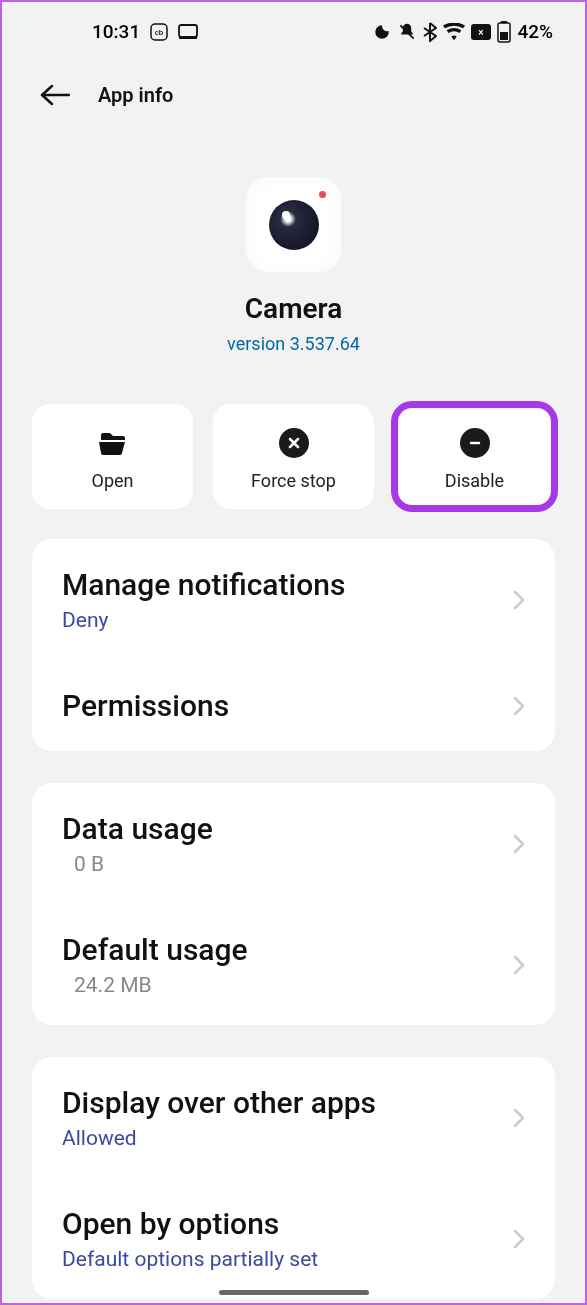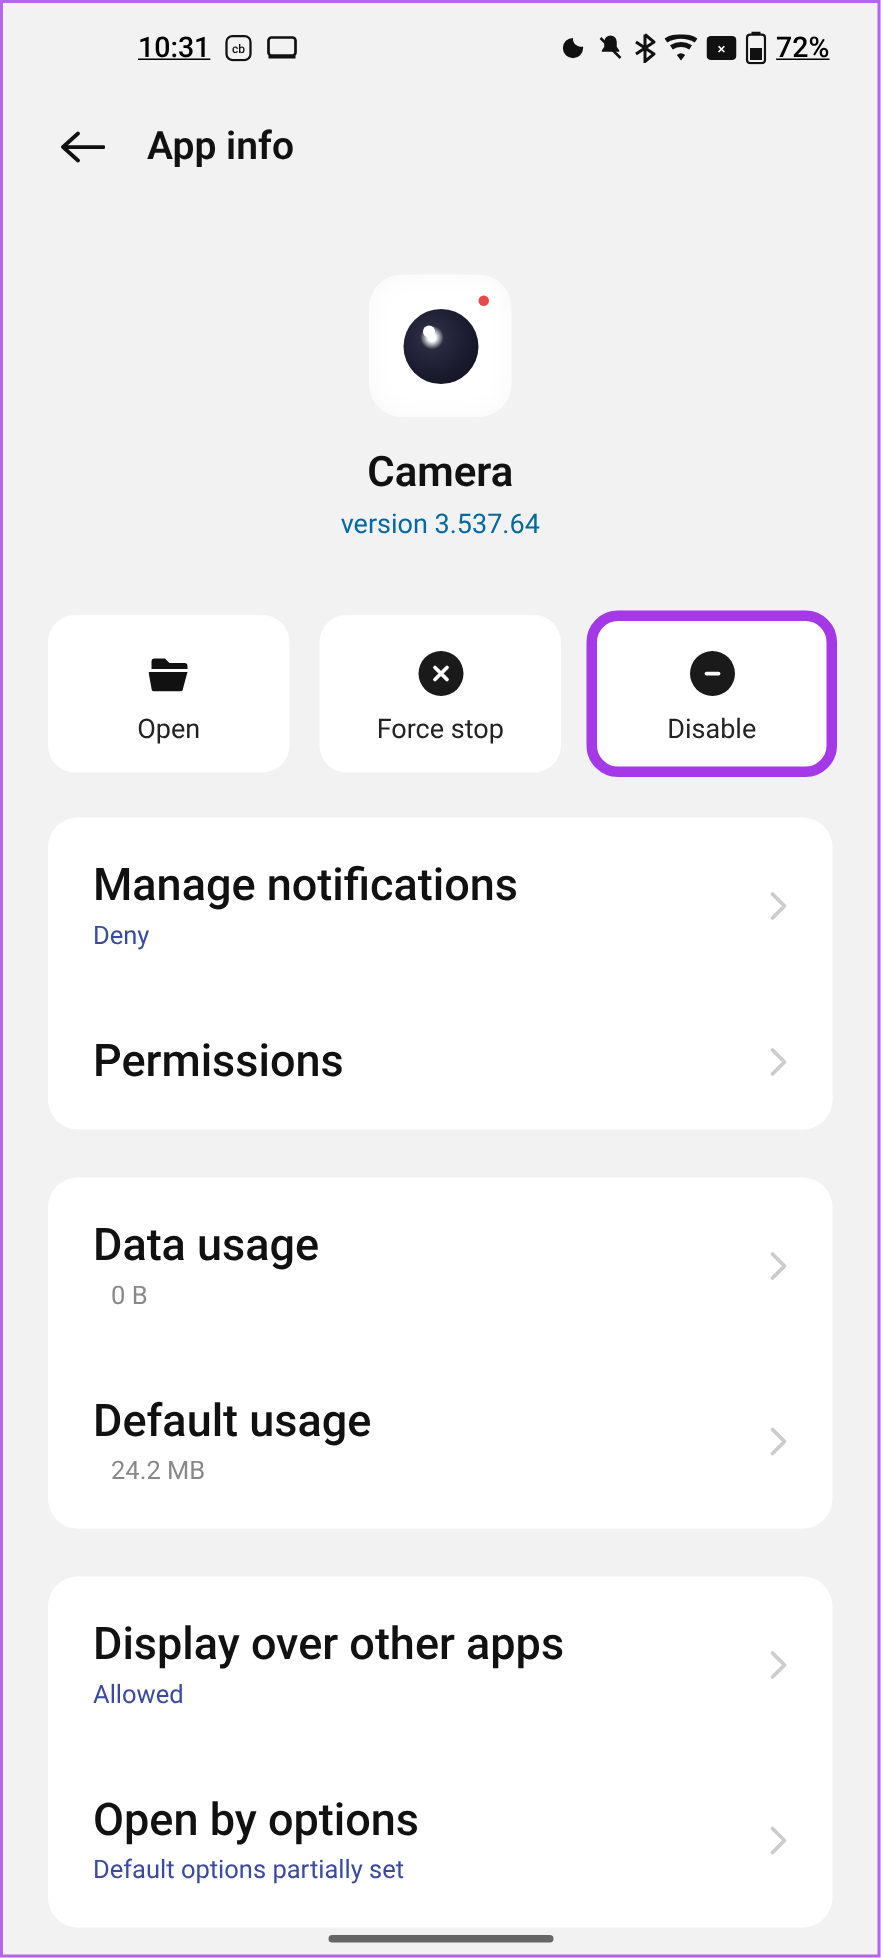--- a/index.html
+++ b/index.html
@@ -1,45 +1,45 @@
 <!DOCTYPE html>
 <html><head>
 <meta charset="utf-8">
 <style>
 * { margin: 0; padding: 0; box-sizing: border-box; font-family: -apple-system, BlinkMacSystemFont, 'Segoe UI', Roboto, sans-serif; }
 body { width: 587px; height: 1305px; background: #f2f2f2; border: 2px solid #b565e8; position: relative; overflow: hidden; }
 
-.status-bar { display: flex; justify-content: space-between; align-items: center; padding: 18px 32px 10px 90px; font-size: 19px; font-weight: 500; text-decoration: underline; }
+.status-bar { display: flex; justify-content: space-between; align-items: center; padding: 18px 32px 10px 90px; font-size: 19px; font-weight: 500; }
 .status-left { display: flex; align-items: center; gap: 10px; }
 .status-right { display: flex; align-items: center; gap: 6px; }
 .status-right svg { display: block; }
 
 .header { display: flex; align-items: center; gap: 28px; padding: 30px 38px 20px; }
-.header-title { font-size: 26px; font-weight: 600; color: #111; }
+.header-title { font-size: 20px; font-weight: 600; color: #111; }
 
 .app-hero { text-align: center; padding: 50px 0 30px; }
 .app-icon { width: 95px; height: 95px; background: #fff; border-radius: 22px; margin: 0 auto 20px; display: flex; align-items: center; justify-content: center; position: relative; box-shadow: inset 0 0 20px rgba(0,0,0,0.03); }
 .lens { width: 50px; height: 50px; border-radius: 50%; background: radial-gradient(circle at 38% 38%, #fff 0%, #fff 6%, #2a2a40 18%, #1a1a2e 60%, #0f0f1a 100%); position: relative; }
 .lens::before { content: ""; position: absolute; top: 11px; left: 13px; width: 8px; height: 8px; background: #fff; border-radius: 50%; }
 .red-dot { position: absolute; top: 14px; right: 15px; width: 7px; height: 7px; background: #e84a4a; border-radius: 50%; }
 .app-name { font-size: 28px; font-weight: 600; color: #111; margin-bottom: 8px; }
 .app-version { font-size: 18px; color: #0369a1; }
 
 .action-row { display: flex; gap: 20px; padding: 20px 30px 30px; }
 .action-btn { flex: 1; background: #fff; border-radius: 18px; padding: 24px 10px 18px; text-align: center; cursor: pointer; border: none; }
 .action-btn.highlighted { outline: 7px solid #a539e8; outline-offset: -4px; }
 .action-icon { width: 30px; height: 30px; margin: 0 auto 12px; display: flex; align-items: center; justify-content: center; }
 .action-label { font-size: 18px; color: #222; }
 .circle-icon { width: 30px; height: 30px; background: #1a1a1a; border-radius: 50%; display: flex; align-items: center; justify-content: center; }
 
 .section { background: #fff; margin: 0 30px 32px; border-radius: 20px; overflow: hidden; }
 .row { display: flex; justify-content: space-between; align-items: center; padding: 28px 30px; cursor: pointer; }
 .row-content { flex: 1; }
 .row-title { font-size: 30px; font-weight: 500; color: #111; }
-.row-sub { font-size: 17px; color: #3a4a9f; margin-top: 6px; }
+.row-sub { font-size: 21px; color: #3a4a9f; margin-top: 6px; }
 .row-sub.gray { color: #888; margin-left: 12px; }
 .chevron { flex-shrink: 0; }
 
 .home-indicator { position: absolute; bottom: 8px; left: 50%; transform: translateX(-50%); width: 150px; height: 5px; background: #666; border-radius: 3px; }
 </style>
 </head>
 <body>
 
 <div class="status-bar">
   <div class="status-left">
@@ -69,21 +69,21 @@
       </svg>
     <svg width="20" height="16" viewBox="0 0 20 16">
         <rect width="20" height="16" rx="3" fill="#111"></rect>
         <text x="10" y="12" font-size="10" text-anchor="middle" fill="#fff">×</text>
       </svg>
     <svg width="14" height="22" viewBox="0 0 14 22">
         <rect x="4" y="0" width="6" height="2" fill="#111"></rect>
         <rect x="1" y="2" width="12" height="19" rx="2" fill="none" stroke="#111" stroke-width="1.5"></rect>
         <rect x="3" y="11" width="8" height="8" fill="#111"></rect>
       </svg>
-    <span>72%</span>
+    <span>42%</span>
   </div>
 </div>
 
 <div class="header">
   <svg width="30" height="22" viewBox="0 0 30 22">
       <path fill="none" stroke="#111" stroke-width="2.5" stroke-linecap="round" stroke-linejoin="round" d="M12 2L2 11l10 9M2 11h27"></path>
     </svg>
   <div class="header-title">App info</div>
 </div>
 

